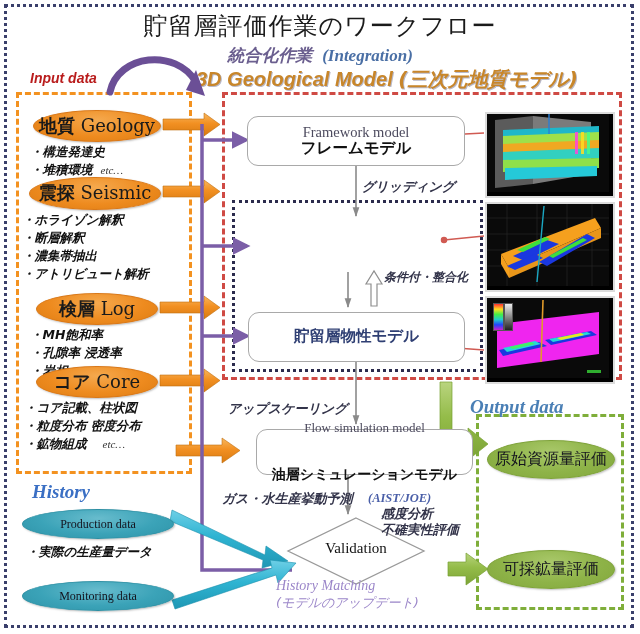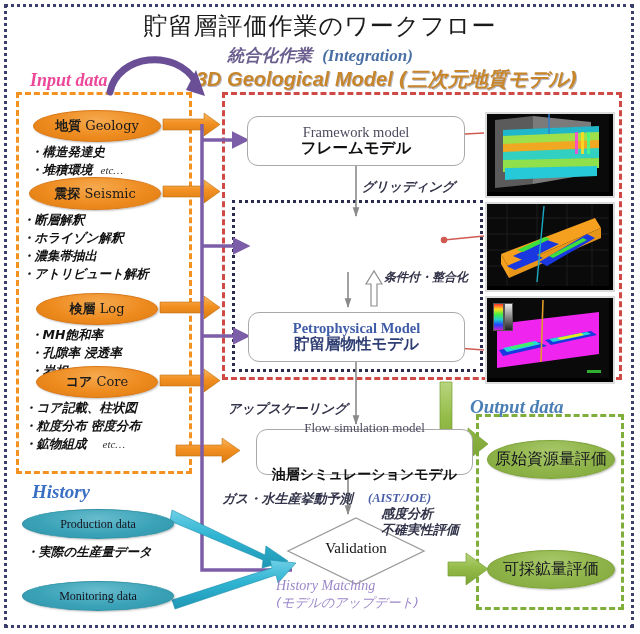--- a/index.html
+++ b/index.html
@@ -34,22 +34,22 @@
   #geo-model-title{
     left:196px;top:66px;width:446px;white-space:nowrap;
     font-family:"Liberation Sans",sans-serif;font-weight:bold;font-style:italic;
     font-size:20px;color:#c8862a;
     text-shadow:1px 1px 0 #b9b9c9;
   }
   #geo-model-title .jp{font-family:"DejaVu Sans",sans-serif;}
 
   #input-data-label{
     left:30px;top:70px;white-space:nowrap;
-    font-family:Liberation Serif, serif;font-style:italic;font-weight:bold;
-    font-size:18px;color:#ec4899;
+    font-family:Liberation Sans, sans-serif;font-style:italic;font-weight:bold;
+    font-size:14px;color:#b91c1c;
   }
   #history-label{
     left:32px;top:481px;white-space:nowrap;
     font-family:"Liberation Serif",serif;font-style:italic;font-weight:bold;
     font-size:19px;color:#3a6fc4;
   }
   #output-data-label{
     left:470px;top:396px;white-space:nowrap;
     font-family:"Liberation Serif",serif;font-style:italic;font-weight:bold;
     font-size:19px;color:#4a7fb5;
@@ -74,21 +74,21 @@
   }
 
   
   .oval{
     border-radius:50%;display:flex;align-items:center;justify-content:center;
     text-align:center;line-height:1.05;
   }
   .oval-orange{
     background:radial-gradient(ellipse at 50% 30%,#f5a94e 0%,#ee8b1f 55%,#dd7c12 100%);
     border:1px solid #d9791a;
-    font-size:13px;color:#1a1a1a;font-family:"DejaVu Serif",serif;
+    font-size:18px;color:#1a1a1a;font-family:"DejaVu Serif",serif;
     box-shadow:1px 1px 2px rgba(0,0,0,.25);
   }
   .oval-orange .jp{font-family:"DejaVu Sans",sans-serif;font-weight:bold;}
   .oval-teal{
     background:radial-gradient(ellipse at 50% 30%,#68bccd 0%,#3ba3b8 55%,#2e93a8 100%);
     border:1px solid #2d8fa3;
     font-size:12px;color:#14141e;font-family:"Liberation Serif",serif;
     box-shadow:1px 1px 2px rgba(0,0,0,.25);
   }
   .oval-green{
@@ -291,22 +291,22 @@
   </div>
   <div id="bul-geology" class="abs bullets">
     <div>・構造発達史</div>
     <div><span>・堆積環境</span><span class="etc">etc…</span></div>
   </div>
 
   <div id="oval-seismic" class="abs oval oval-orange">
     <span><span class="jp">震探</span> <span>Seismic</span></span>
   </div>
   <div id="bul-seismic" class="abs bullets">
+    <div>・ホライゾン解釈</div>
     <div>・断層解釈</div>
-    <div>・ホライゾン解釈</div>
     <div>・濃集帯抽出</div>
     <div>・アトリビュート解析</div>
   </div>
 
   <div id="oval-log" class="abs oval oval-orange">
     <span><span class="jp">検層</span> <span>Log</span></span>
   </div>
   <div id="bul-log" class="abs bullets">
     <div>・MH飽和率</div>
     <div>・孔隙率 浸透率</div>
@@ -332,21 +332,20 @@
     <span>Monitoring data</span>
   </div>
 
   <div id="box-framework" class="abs mbox">
     <div class="en">Framework model</div>
     <div class="jp">フレームモデル</div>
   </div>
 
 
   <div id="box-petro" class="abs mbox">
-    <div class="en">Petrophysical Model</div>
     <div class="jp">貯留層物性モデル</div>
   </div>
 
   <div id="box-flow" class="abs mbox">
     <div class="en">Flow simulation model</div>
     <div class="jp">油層シミュレーションモデル</div>
   </div>
 
   <div id="cap-gridding" class="abs cap">グリッディング</div>
   <div id="cap-conditioning" class="abs cap">条件付・整合化</div>

